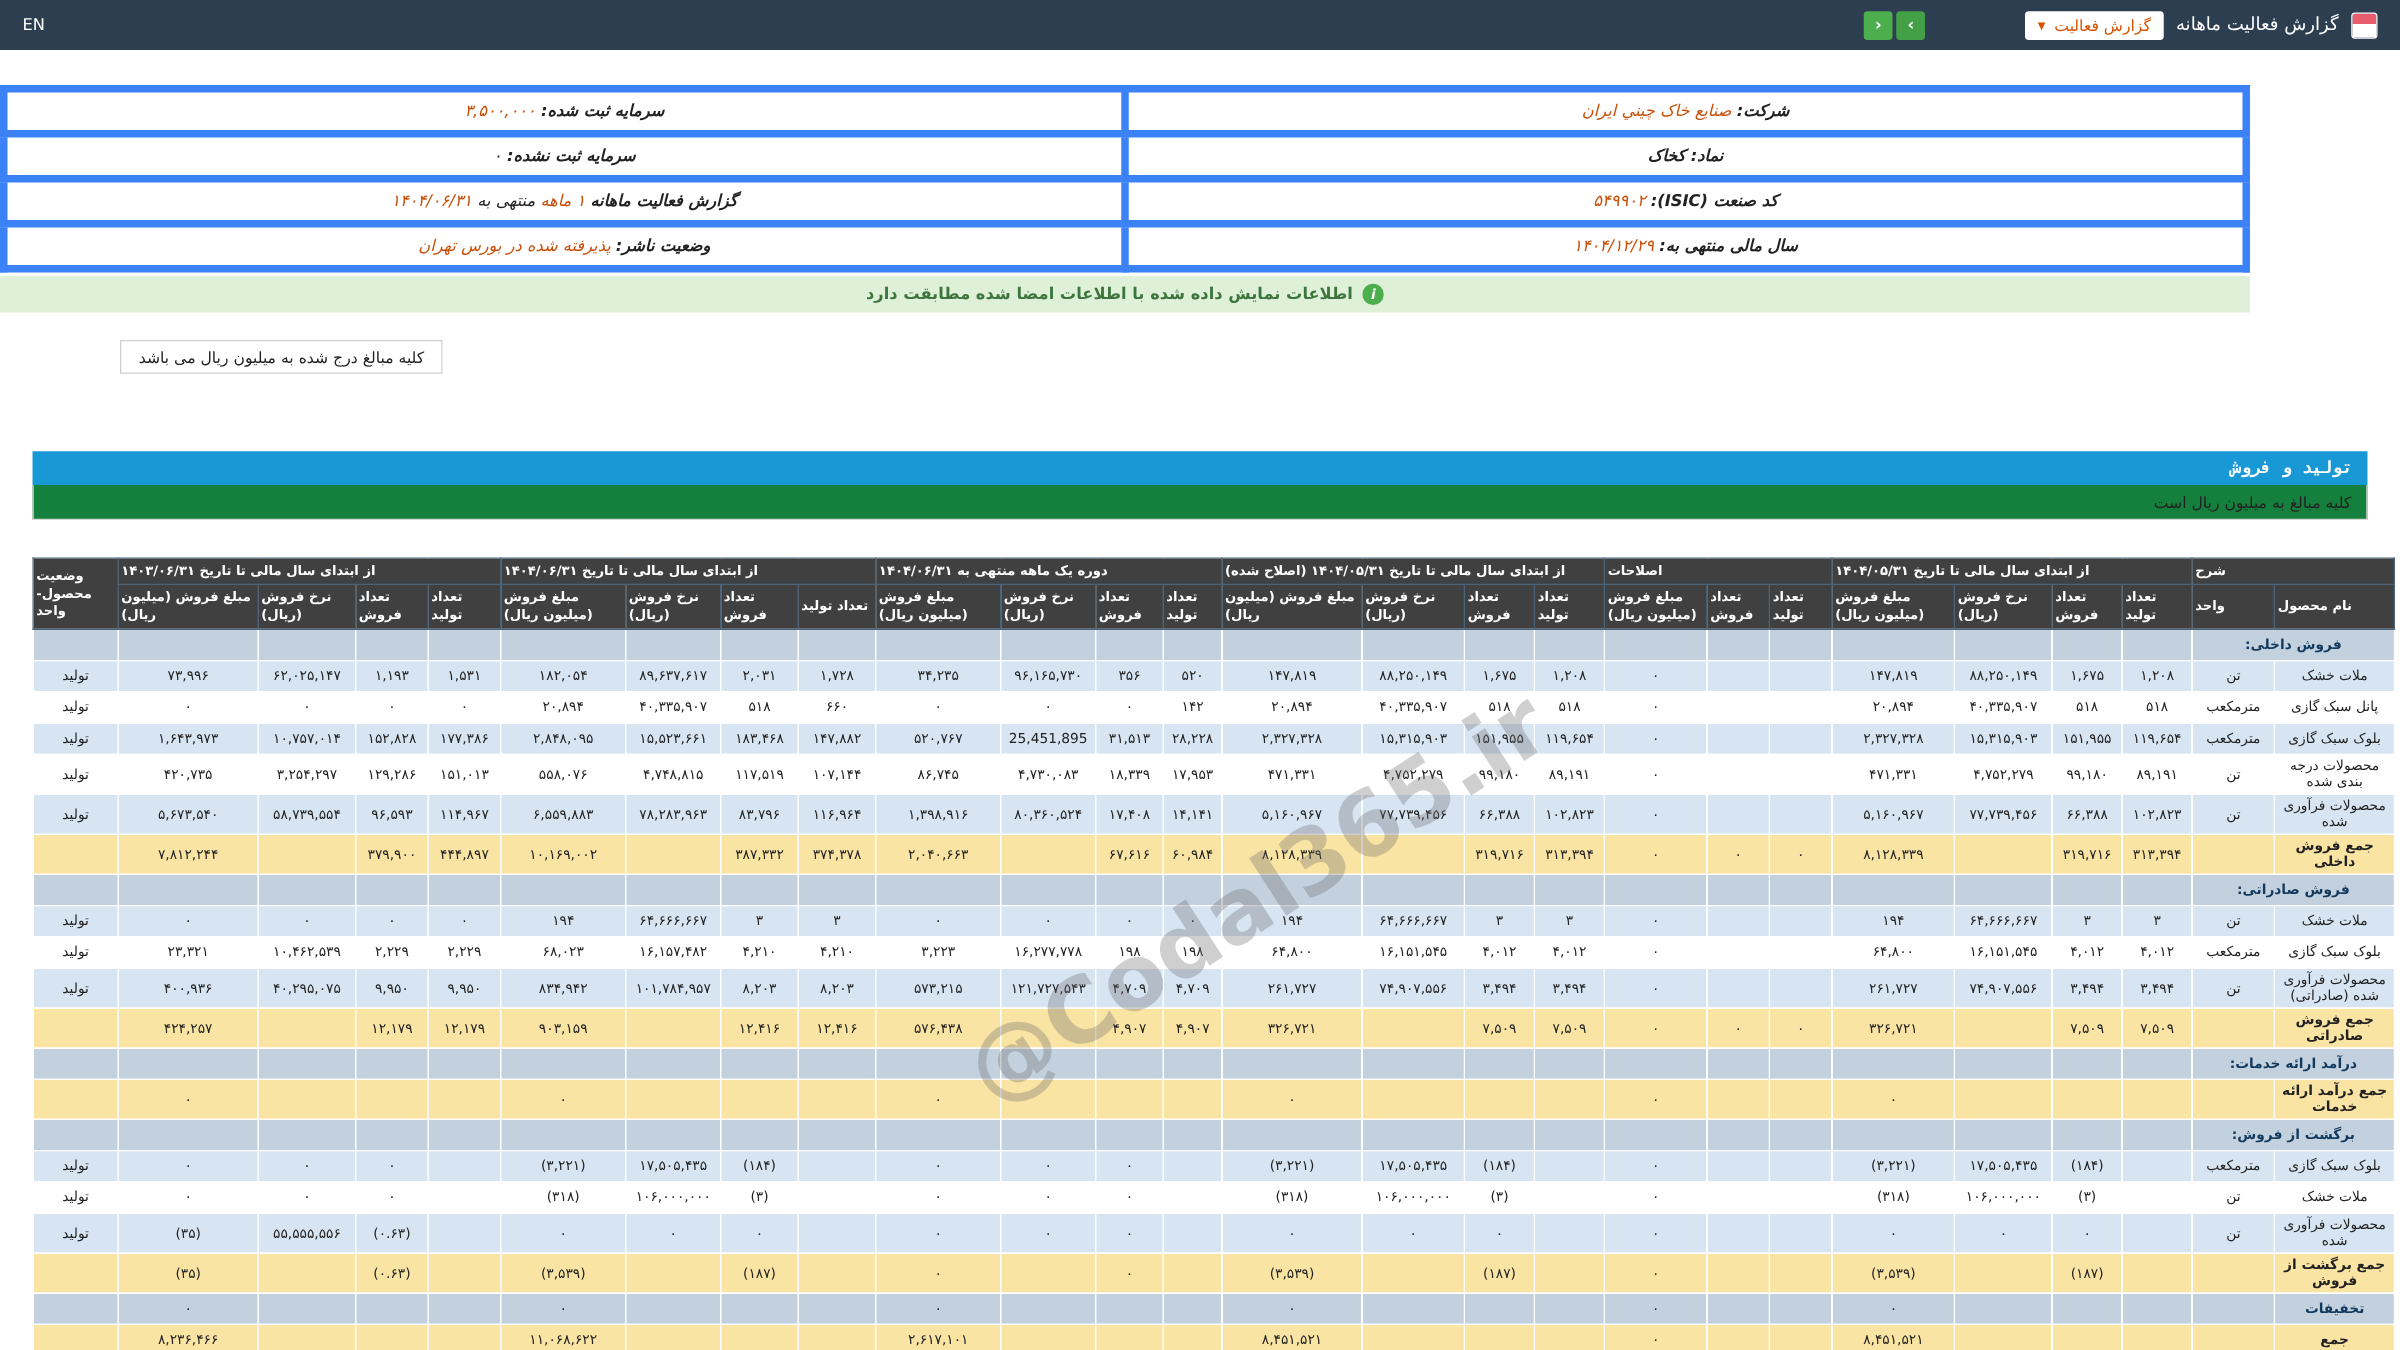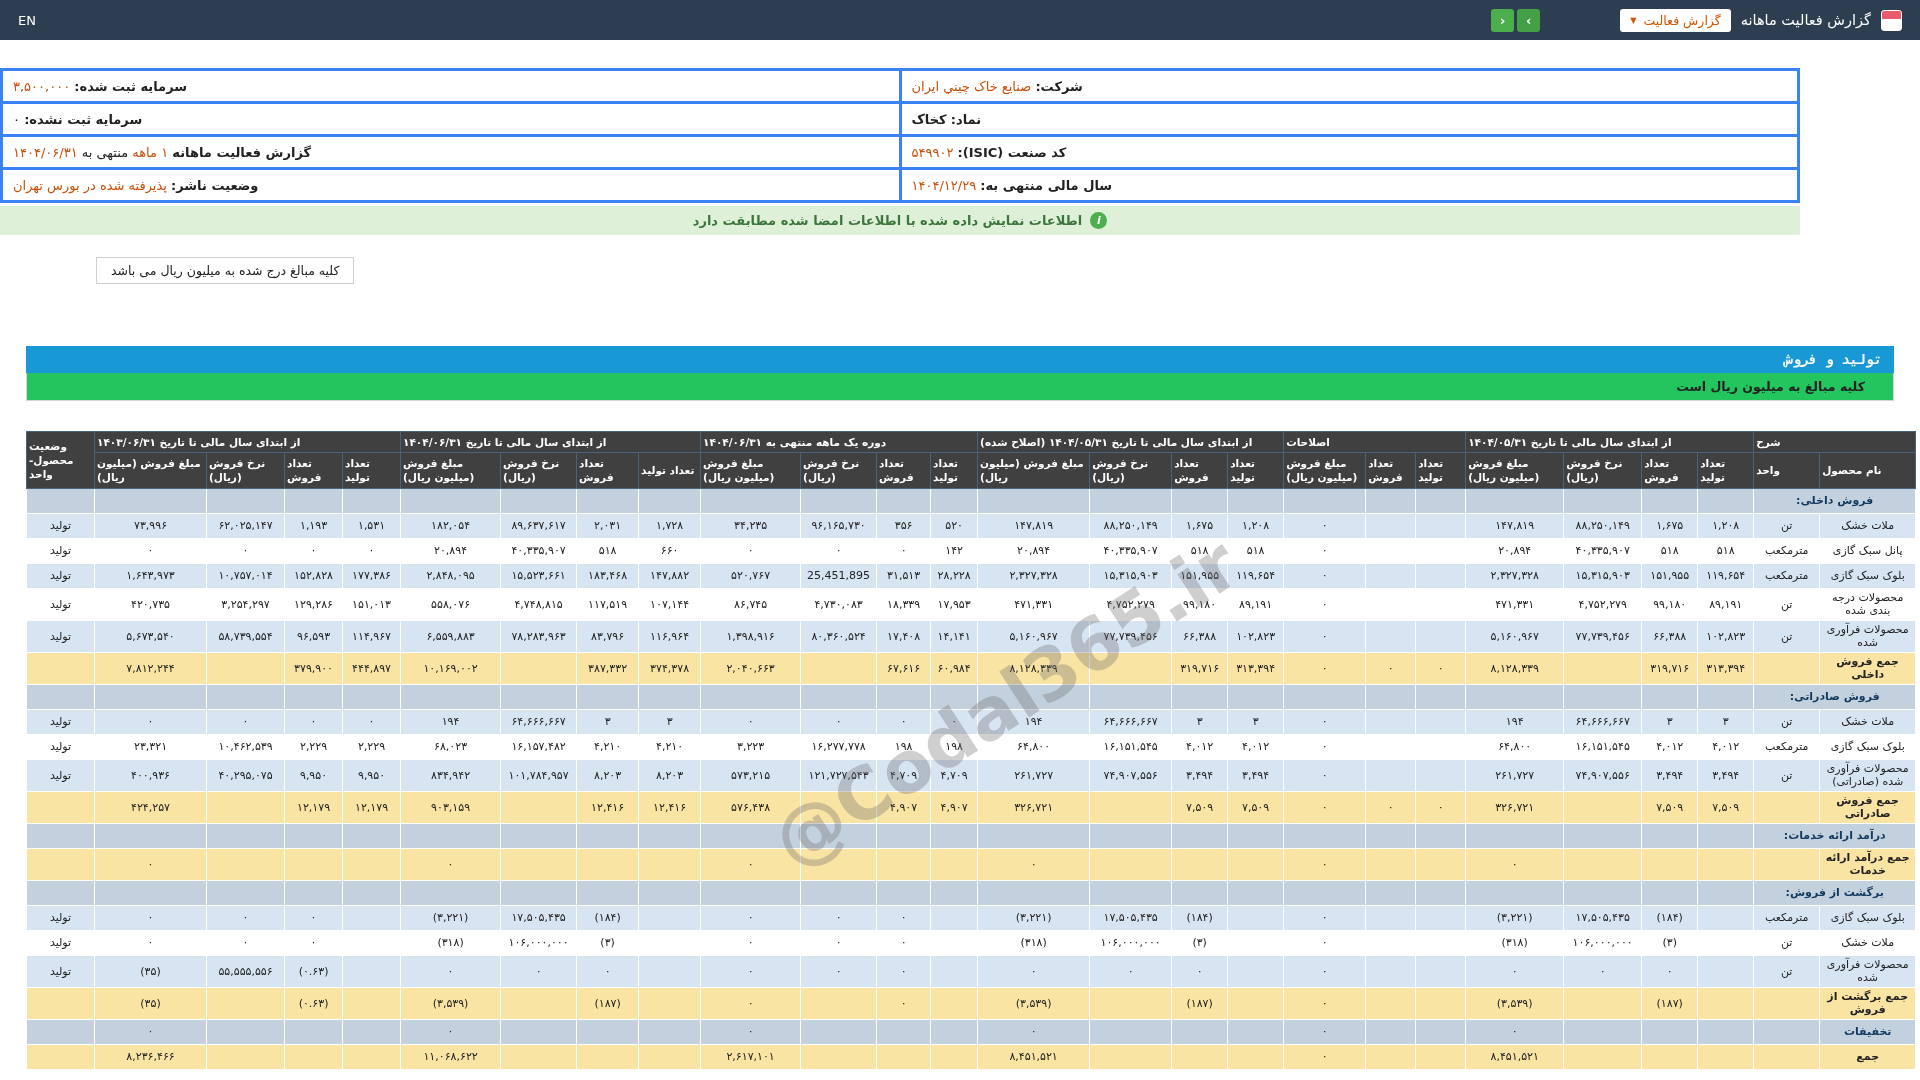--- a/index.html
+++ b/index.html
@@ -16,39 +16,39 @@
     font-family:"DejaVu Sans", sans-serif;}
   .dropdown .chev{font-size:8px;color:#d35400;}
   .navgroup{display:flex;gap:3px;margin-right:70px;}
   .navbtn{width:23px;height:23px;border:none;border-radius:3px;background:#4cae4c;color:#fff;
     font-weight:bold;font-size:13px;line-height:1;cursor:pointer;font-family:"DejaVu Sans", sans-serif;}
   .navbtn.alt{background:#43a047;}
   .en{color:#ffffff;font-size:13px;cursor:pointer;}
   
   .info-table{direction:rtl;border-collapse:collapse;width:1800px;margin:28px 24px 0 0;
     margin-right:120px;font-size:13px;border:1px solid #e2e2e2;border-bottom:3px solid #7b241c;}
-  .info-table td{border:3px solid #3b82f6;padding:4px 10px;width:50%;text-align:left;height:22px;}
+  .info-table td{border:6px solid #3b82f6;padding:4px 10px;width:50%;text-align:center;height:22px;font-style:italic;}
   .lbl{color:#222;font-weight:bold;}
   .val-o{color:#c8500a;}
   .val-d{color:#222;}
   .val-b{color:#222;font-weight:bold;}
   
   .banner{width:1800px;margin:3px 0 0 0;margin-right:120px;background:#dff0d8;color:#3c763d;
     font-size:13px;font-weight:bold;display:flex;align-items:center;justify-content:center;gap:8px;
     padding:6px 0;direction:rtl;}
   .info-icon{width:17px;height:17px;border-radius:50%;background:#4cae4c;color:#fff;font-size:11px;
     font-weight:bold;display:inline-flex;align-items:center;justify-content:center;font-style:italic;}
   
   .note-box{direction:rtl;display:inline-block;border:1px solid #cfcfcf;padding:5px 14px;font-size:12.5px;
     color:#222;margin:12px 0 0 0;position:relative;right:0;margin-right:1490px;white-space:nowrap;}
   
   .blue-bar{margin:62px 26px 0 26px;background:#1899d6;color:#fff;font-weight:bold;font-size:13.5px;
     text-align:right;padding:5px 12px;direction:rtl;font-family:Liberation Mono, monospace;}
-  .amounts-note{margin:0 26px;border:1px solid #d6d6d6;border-top:none;background:#22c55e;color:#222;
-    font-weight:bold;font-size:12.5px;text-align:right;padding:6px 28px;direction:rtl;}
+  .amounts-note{margin:0 26px;border:1px solid #d6d6d6;border-top:none;background:#15803d;color:#222;
+    font-weight:normal;font-size:12.5px;text-align:right;padding:6px 12px;direction:rtl;}
   .bottom-bar{margin:14px 26px 0 26px;background:#1899d6;color:#fff;font-weight:bold;font-size:13.5px;
     text-align:right;padding:5px 12px;direction:rtl;}
   
   .table-wrap{margin:30px 26px 0 26px;position:relative;}
   table.main{border-collapse:collapse;width:100%;direction:rtl;table-layout:fixed;font-size:11px;}
   table.main th{background:#404040;color:#fff;border:1px solid #49637b;font-size:10.5px;font-weight:bold;
     padding:3px 2px;text-align:left;vertical-align:middle;line-height:1.35;}
   table.main td{border:1px solid #ffffff;padding:2.5px 4px;text-align:center;color:#222;height:19px;
     vertical-align:middle;overflow:hidden;}
   td.name{text-align:right;padding-right:7px;}

